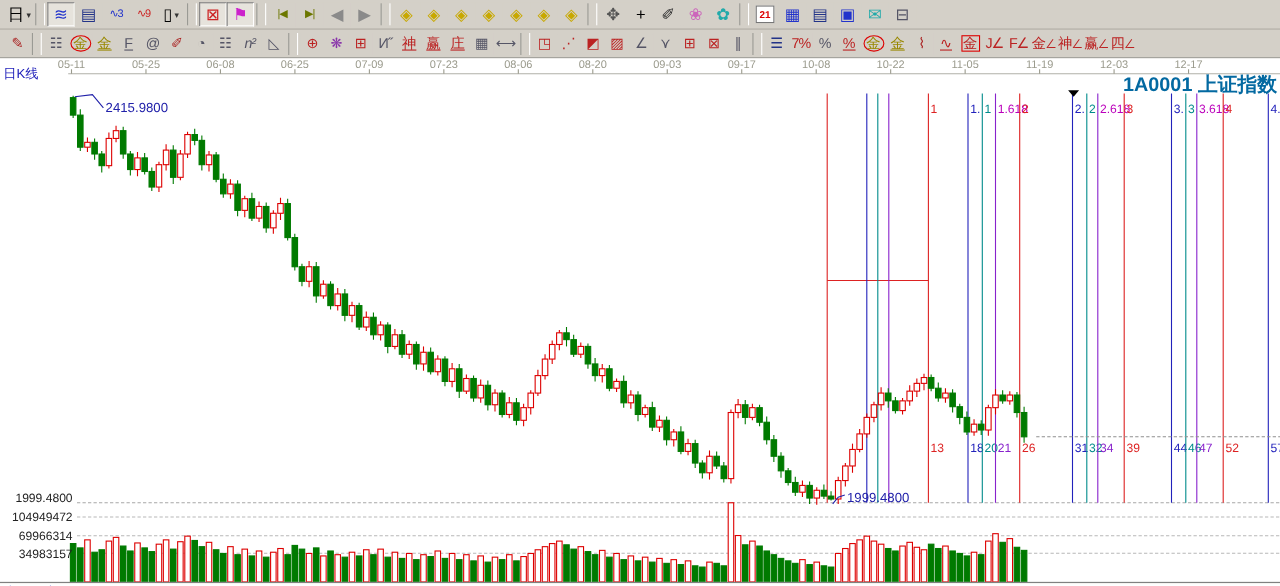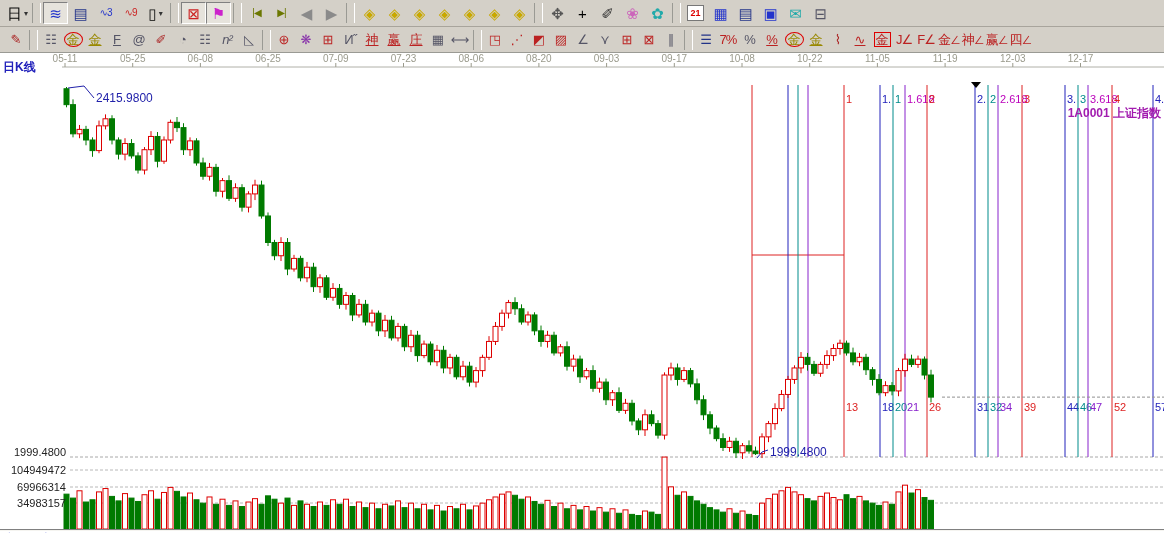--- a/index.html
+++ b/index.html
@@ -20,22 +20,22 @@
   .glyph.under{text-decoration:underline;}
   .glyph.ring{border:1px solid #d00;border-radius:50%;padding:0 2px;}
   .glyph.boxed{border:1px solid #d00;padding:0 1px;}
   .drop{font-size:8px;color:#333;margin-left:2px;}
   .cal{display:inline-block;width:15px;height:14px;background:#fff;border:1px solid #777;
        color:#d00;font-size:9px;font-weight:bold;text-align:center;line-height:14px;}
   .tsep{width:7px;height:20px;margin:0 2px;border-left:1px solid #9a9a94;border-right:1px solid #fff;}
   
   #chart-region{position:absolute;left:0;top:53px;width:1164px;height:476px;background:#ffffff;}
   #chart-svg{position:absolute;left:0;top:0;}
-  #pane-label{position:absolute;left:3px;top:6px;color:#2222bb;font-size:12px;font-weight:bold;z-index:3;}
-  #symbol-title{position:absolute;right:3px;top:12px;color:#a21caf;font-size:12px;font-weight:bold;z-index:3;margin-top:40px;}
+  #pane-label{position:absolute;left:3px;top:6px;color:#2222bb;font-size:12px;font-weight:normal;z-index:3;}
+  #symbol-title{position:absolute;right:3px;top:12px;color:#0369a1;font-size:18px;font-weight:bold;z-index:3;}
   
   #divider{position:absolute;left:0;top:529px;width:1164px;height:2px;
            border-top:1px solid #808080;background:#f5f4f0;}
   #footer{position:absolute;left:0;top:531px;width:1164px;height:2px;overflow:hidden;background:#fff;}
   #footer span{color:#2233cc;font-size:12px;font-weight:bold;margin-left:2px;display:block;}
 </style>
 </head>
 <body>
 
 <div class="toolbar" id="toolbar1">

